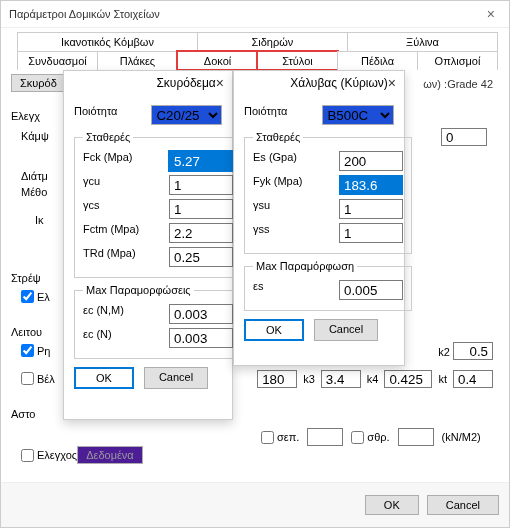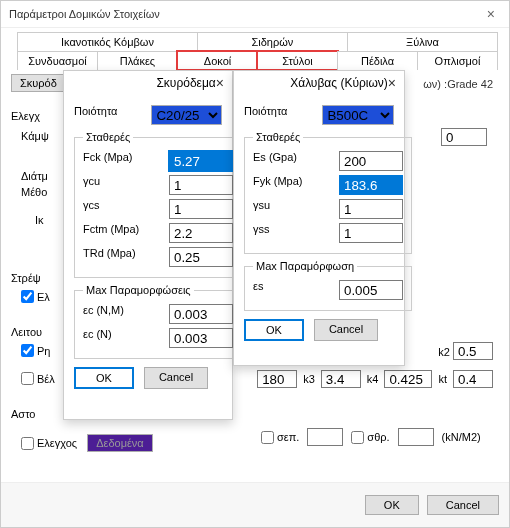--- a/index.html
+++ b/index.html
@@ -82,37 +82,37 @@
           <span>Ελ</span>
         </span></div>
 
     <div class="bg-row" style="top:256px;left:10px"><span>Λειτου</span></div>
     <div class="bg-row" style="top:274px;left:20px"><span class="bg-check">
           <input type="checkbox" checked="" style="">
           <span>Ρη</span>
         </span></div>
     <div class="bg-row" style="top:272px;right:16px;text-align:right">
       <span>k2</span>
-      <input class="bg-input" style="width: 40px;" value="0.5">
+      <input class="bg-input" style="width: 40px; text-align: right;" value="0.5">
     </div>
     <div class="bg-row" style="top:302px;left:20px"><span class="bg-check">
           <input type="checkbox" style="">
           <span>Βέλ</span>
         </span></div>
     <div class="bg-row" style="top:300px;right:16px;text-align:right;display:flex;gap:6px;justify-content:flex-end;align-items:center">
       <input class="bg-input" style="width: 40px;" value="180">
       <span>k3</span>
       <input class="bg-input" style="width: 40px;" value="3.4">
       <span>k4</span>
       <input class="bg-input" style="width: 48px;" value="0.425">
       <span>kt</span>
       <input class="bg-input" style="width: 40px;" value="0.4">
     </div>
     <div class="bg-row" style="top:338px;left:10px"><span>Αστο</span></div>
-    <div class="bg-row" style="top:364px;left:20px;display:flex;gap:10px;">
+    <div class="bg-row" style="top:376px;left:20px;display:flex;">
       <span class="bg-check">
           <input type="checkbox" style="">
           <span>Ελεγχος</span>
         </span>
       <span class="bg-btn" style="color:#999;background:#4c1d95">Δεδομένα</span>
     </div>
     <div class="bg-row" style="top:358px;left:260px;display:flex;gap:8px;align-items:center">
       <span class="bg-check">
           <input type="checkbox" style="">
           <span>σεπ.</span>

